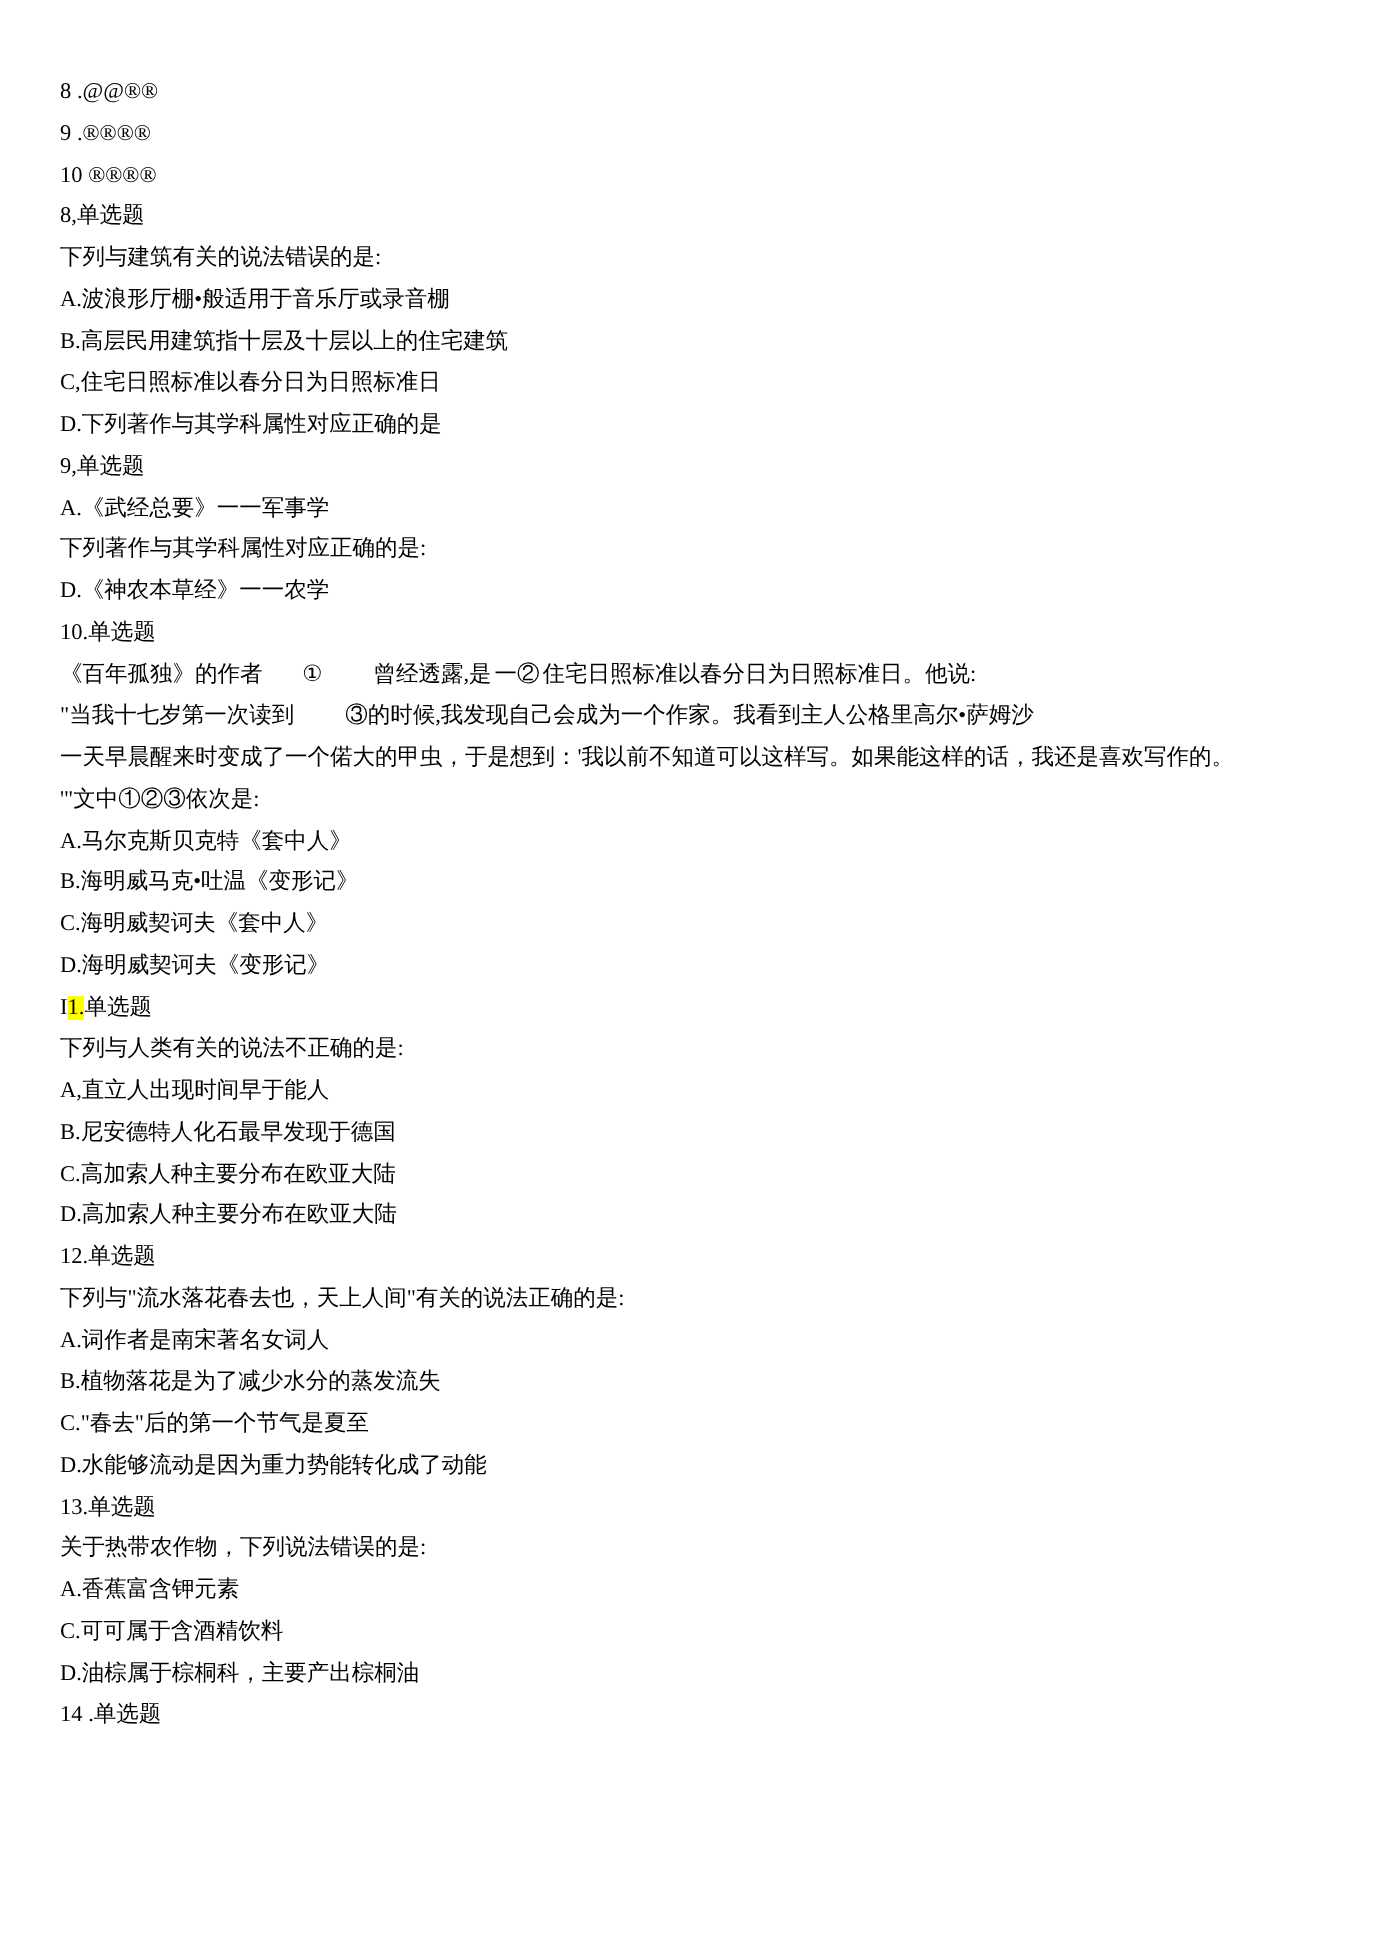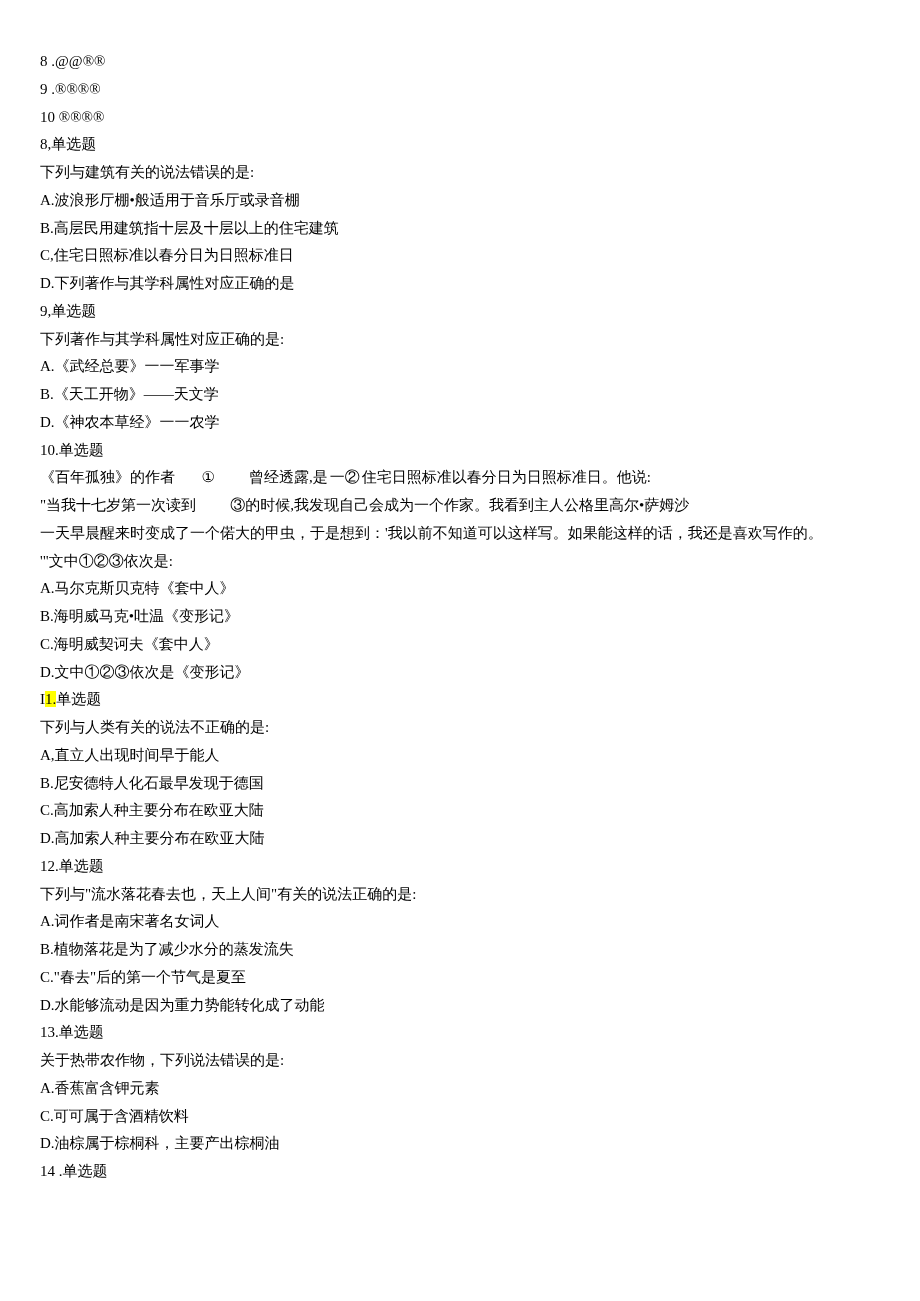--- a/index.html
+++ b/index.html
@@ -29,43 +29,42 @@
   <div class="line">8 .@@®®</div>
   <div class="line">9 .®®®®</div>
   <div class="line">10 ®®®®</div>
   <div class="line">8,单选题</div>
   <div class="line">下列与建筑有关的说法错误的是:</div>
   <div class="line">A.波浪形厅棚•般适用于音乐厅或录音棚</div>
   <div class="line">B.高层民用建筑指十层及十层以上的住宅建筑</div>
   <div class="line">C,住宅日照标准以春分日为日照标准日</div>
   <div class="line">D.下列著作与其学科属性对应正确的是</div>
   <div class="line">9,单选题</div>
+  <div class="line">A.《武经总要》一一军事学</div>
   <div class="line">下列著作与其学科属性对应正确的是:</div>
-  <div class="line">A.《武经总要》一一军事学</div>
-  <div class="line">B.《天工开物》——天文学</div>
   <div class="line">D.《神农本草经》一一农学</div>
   <div class="line">10.单选题</div>
   <div class="line">
     <span>《百年孤独》的作者</span>
     <span class="blank-u">&nbsp;&nbsp;&nbsp;&nbsp;</span>
     <span>①</span>
     <span class="blank-u">&nbsp;&nbsp;&nbsp;&nbsp;&nbsp;&nbsp;</span>
     <span>曾经透露,是</span><span class="blank-u">一②</span><span>住宅日照标准以春分日为日照标准日。他说:</span>
   </div>
   <div class="line">
     <span>"当我十七岁第一次读到</span>
     <span class="blank-u">&nbsp;&nbsp;&nbsp;&nbsp;&nbsp;&nbsp;</span>
     <span>③的时候,我发现自己会成为一个作家。我看到主人公格里高尔•萨姆沙</span>
   </div>
   <div class="line">一天早晨醒来时变成了一个偌大的甲虫，于是想到：'我以前不知道可以这样写。如果能这样的话，我还是喜欢写作的。</div>
   <div class="line">'"文中①②③依次是:</div>
   <div class="line">A.马尔克斯贝克特《套中人》</div>
   <div class="line">B.海明威马克•吐温《变形记》</div>
   <div class="line">C.海明威契诃夫《套中人》</div>
-  <div class="line">D.文中①②③依次是《变形记》</div>
+  <div class="line">D.海明威契诃夫《变形记》</div>
   <div class="line">
     <span>I</span><span class="highlight">1.</span><span>单选题</span>
   </div>
   <div class="line">下列与人类有关的说法不正确的是:</div>
   <div class="line">A,直立人出现时间早于能人</div>
   <div class="line">B.尼安德特人化石最早发现于德国</div>
   <div class="line">C.高加索人种主要分布在欧亚大陆</div>
   <div class="line">D.高加索人种主要分布在欧亚大陆</div>
   <div class="line">12.单选题</div>
   <div class="line">下列与"流水落花春去也，天上人间"有关的说法正确的是:</div>

